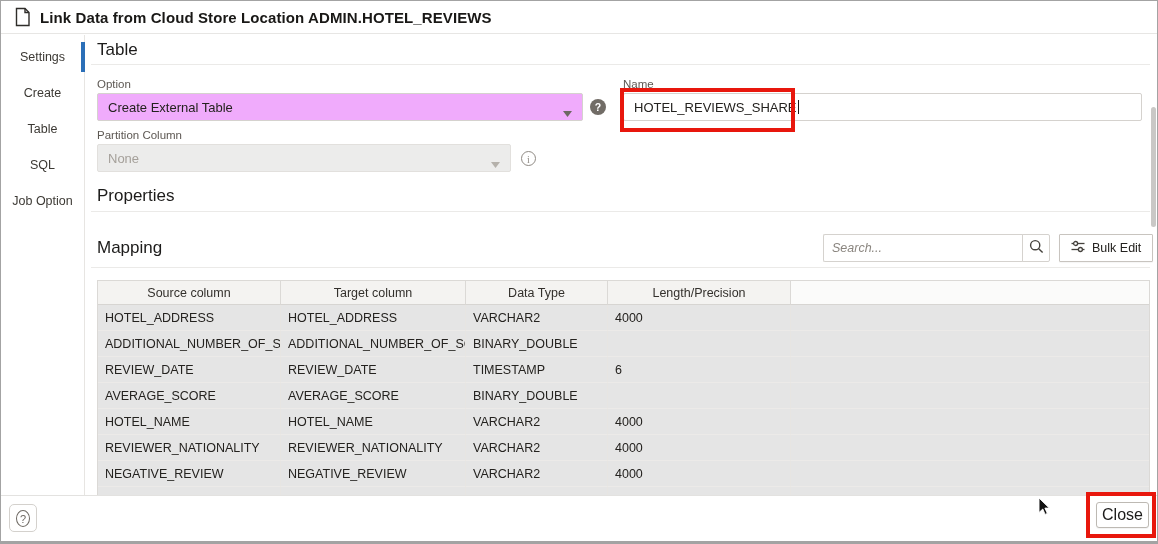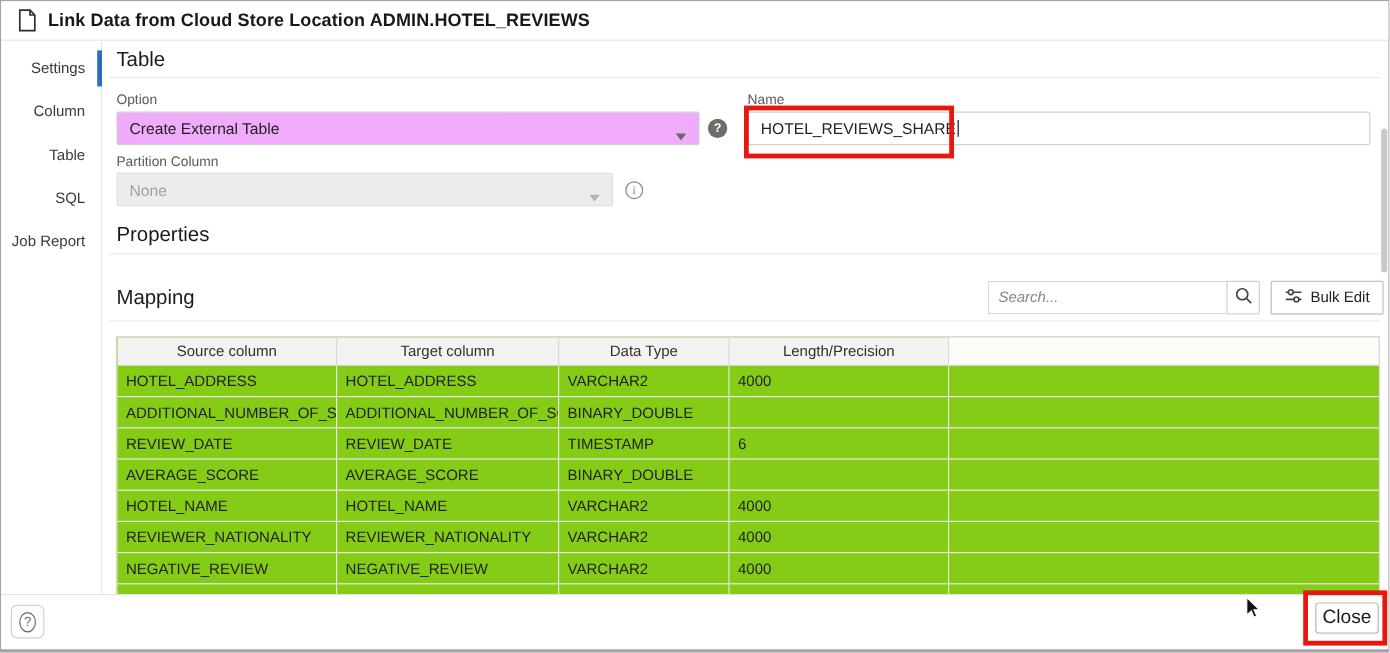--- a/index.html
+++ b/index.html
@@ -6,21 +6,21 @@
   #dialog{position:relative;width:1158px;height:544px;box-sizing:border-box;
     border:1px solid #a3a3a3;border-bottom-width:3px;background:#fff;overflow:hidden;}
   
   .titlebar{position:absolute;left:0;top:0;right:0;height:33px;background:#fff;
     border-bottom:1px solid #e7e6e4;display:flex;align-items:center;padding-left:13px;box-sizing:border-box;}
   .titlebar .doc-icon{margin-right:9px;display:flex;}
   .title-text{font-size:15px;font-weight:bold;color:#191816;letter-spacing:.1px;}
   
   .sidebar{position:absolute;left:0;top:34px;width:84px;height:463px;border-right:1px solid #e7e5e2;
     background:#fff;padding-top:4px;box-sizing:border-box;}
-  .side-item{position:relative;height:36px;line-height:36px;text-align:right;padding-right:13px;
+  .side-item{position:relative;height:36px;line-height:36px;text-align:center;
     font-size:12.5px;color:#3c3934;cursor:pointer;}
   .side-item.active::after{content:"";position:absolute;right:-1px;top:3px;width:4px;height:30px;background:var(--accent);}
   
   .h-section{position:absolute;font-size:17px;color:#1c1b1a;}
   .hairline{position:absolute;height:1px;background:#ebeae8;}
   .fld-label{position:absolute;font-size:11.5px;color:#5d5853;}
   .selectbox{position:absolute;height:28px;box-sizing:border-box;border:1px solid #d5d2ce;border-radius:2px;
     background:#f0abfc;font-size:13px;color:#24221f;display:flex;align-items:center;padding:0 26px 0 10px;cursor:pointer;}
   .selectbox.disabled{background:#ececeb;border-color:#e2e0dd;color:#a5a09a;cursor:default;}
   .selectbox .chev{position:absolute;right:10px;top:11px;}
@@ -36,21 +36,21 @@
     border:1px solid #d5d2ce;border-right:none;border-radius:2px 0 0 2px;padding:0 8px;font-size:12.5px;
     font-style:italic;color:#3c3934;outline:none;font-family:"Liberation Sans",sans-serif;}
   .search-input::placeholder{color:#8a857f;font-style:italic;}
   .search-btn{position:absolute;left:1021px;top:233px;width:28px;height:28px;box-sizing:border-box;
     border:1px solid #d5d2ce;background:#fff;border-radius:0 2px 2px 0;display:flex;align-items:center;justify-content:center;cursor:pointer;}
   .bulk-btn{position:absolute;left:1058px;top:233px;height:28px;box-sizing:border-box;border:1px solid #c8c4bf;
     border-radius:1px;background:#fff;display:flex;align-items:center;gap:7px;padding:0 11px;font-size:12.5px;
     color:#24221f;cursor:pointer;box-shadow:0 1px 1px rgba(0,0,0,.04);}
   
   .map-table{position:absolute;left:96px;top:279px;width:1053px;height:218px;overflow:hidden;
-    box-sizing:border-box;border:1px solid #dbd9d6;border-bottom:none;background:#84cc16;}
+    box-sizing:border-box;border:1px solid #dbd9d6;border-bottom:none;background:#e5e5e5;}
   .grid-row{display:grid;grid-template-columns:183px 185px 142px 183px auto;}
   .grid-row.head{height:24px;background:#f4f3f1;}
   .grid-row.head .cell{display:flex;align-items:center;justify-content:center;font-size:12.5px;color:#33302c;
     border-right:1px solid #dbd9d6;border-bottom:1px solid #d7d5d2;}
   .grid-row.head .cell.filler{background:#fbfbfa;border-right:none;}
   .grid-row.body{height:26px;}
   .grid-row.body .cell{display:flex;align-items:center;font-size:12.5px;color:#24221f;padding:0 7px;
     border-right:1px solid #e7e5e2;border-bottom:1px solid #eceae8;white-space:nowrap;overflow:hidden;}
   .grid-row.body .cell.filler{border-right:none;}
   
@@ -81,24 +81,24 @@
       <svg width="17" height="20" viewBox="0 0 17 20">
           <path d="M2.5 1.5 h8.5 l4 4 v13 h-12.5 z" fill="#fff" stroke="#2f2d2a" stroke-width="1.4"></path>
           <path d="M11 1.5 v4 h4" fill="none" stroke="#2f2d2a" stroke-width="1.4"></path>
         </svg>
     </span>
     <span class="title-text">Link Data from Cloud Store Location ADMIN.HOTEL_REVIEWS</span>
   </div>
 
   <div class="sidebar" id="sidebar">
       <div class="side-item active">Settings</div>
-      <div class="side-item">Column</div>
+      <div class="side-item">Create</div>
       <div class="side-item">Table</div>
       <div class="side-item">SQL</div>
-      <div class="side-item">Job Report</div>
+      <div class="side-item">Job Option</div>
     </div>
 
   <div class="h-section" style="left:96px;top:39px;">Table</div>
   <div class="hairline" style="left:90px;top:63px;width:1059px;"></div>
 
   <div class="fld-label" style="left:96px;top:77px;">Option</div>
   <div class="selectbox" style="left:96px;top:92px;width:486px;">
     <span>Create External Table</span>
     <span class="chev"><svg width="9" height="6" viewBox="0 0 9 6">
           <polygon points="0,0 9,0 4.5,6" fill="#6d6862"></polygon>

